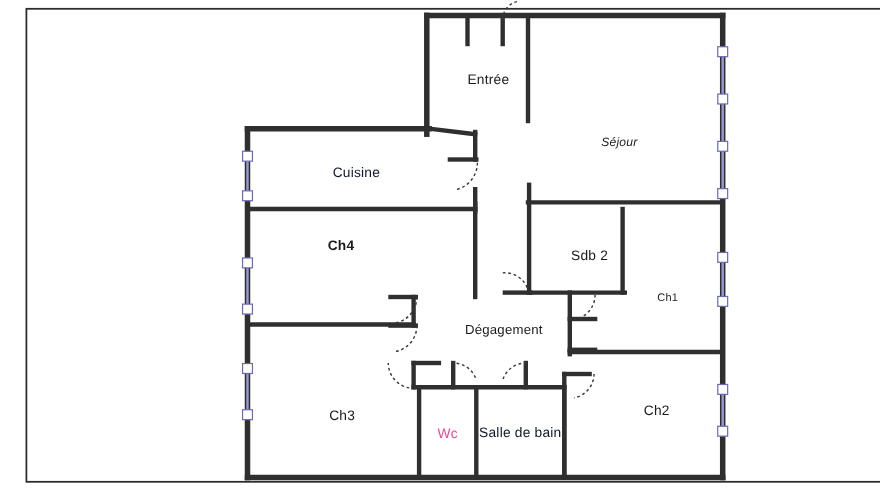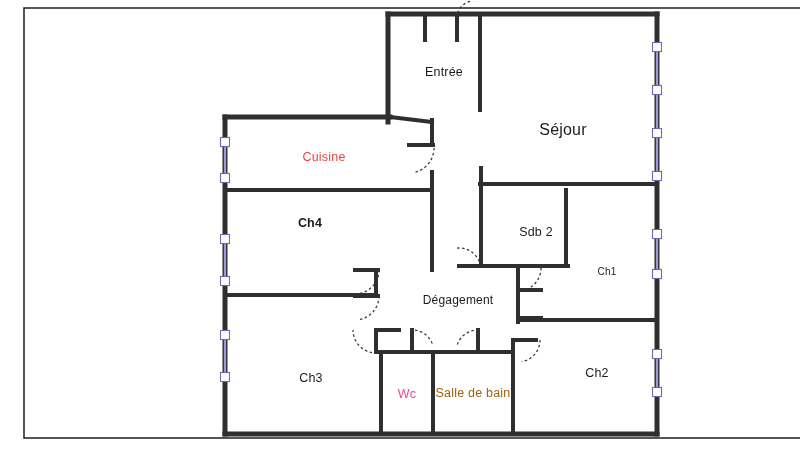--- a/index.html
+++ b/index.html
@@ -129,25 +129,25 @@
         <path d="M 394.08257365955154 330.0837166419816 A 22 22 0 0 1 416.67323765729 344.4755568468353" fill="none" stroke="#3a3a3a" stroke-width="1.3" stroke-dasharray="2.5 2.5"></path>
         <path d="M 441.32676234271 344.4755568468353 A 22 22 0 0 1 463.91742634044846 330.0837166419816" fill="none" stroke="#3a3a3a" stroke-width="1.3" stroke-dasharray="2.5 2.5"></path>
         <path d="M 441.08257365955154 248.0837166419816 A 22 22 0 0 1 464.2503681783595 264.30598100774455" fill="none" stroke="#3a3a3a" stroke-width="1.3" stroke-dasharray="2.5 2.5"></path>
         <path d="M 525 268 A 23 23 0 0 1 505.9939080863394 290.6505783192808" fill="none" stroke="#3a3a3a" stroke-width="1.3" stroke-dasharray="2.5 2.5"></path>
         <path d="M 524 340 A 22 22 0 0 1 505.8202599086725 361.6657705662686" fill="none" stroke="#3a3a3a" stroke-width="1.3" stroke-dasharray="2.5 2.5"></path>
       </g>
   </svg>
 
   <div id="labels-layer">
       <div class="room-label" style="left: 428px; top: 72px; color: rgb(27, 27, 27); font-size: 12.5px;">Entrée</div>
-      <div class="room-label" style="left: 547px; top: 130px; color: rgb(27, 27, 27); font-size: 16px;">Séjour</div>
-      <div class="room-label" style="left: 308px; top: 157px; color: #ef4444; font-size: 12.5px;">Cuisine</div>
+      <div class="room-label" style="left: 547px; top: 130px; color: rgb(27, 27, 27); font-size: 11px; font-style: italic;">Séjour</div>
+      <div class="room-label" style="left: 308px; top: 157px; color: #0f172a; font-size: 12.5px;">Cuisine</div>
       <div class="room-label" style="left: 294px; top: 223px; color: rgb(27, 27, 27); font-size: 12.5px; font-weight: bold;">Ch4</div>
       <div class="room-label" style="left: 520px; top: 232px; color: rgb(27, 27, 27); font-size: 12.5px;">Sdb 2</div>
       <div class="room-label" style="left: 591px; top: 271px; color: rgb(27, 27, 27); font-size: 10px;">Ch1</div>
       <div class="room-label" style="left: 442px; top: 300px; color: rgb(27, 27, 27); font-size: 12px;">Dégagement</div>
       <div class="room-label" style="left: 295px; top: 378px; color: rgb(27, 27, 27); font-size: 12.5px;">Ch3</div>
       <div class="room-label" style="left: 391px; top: 394px; color: #ec4899; font-size: 12.5px;">Wc</div>
-      <div class="room-label" style="left: 457px; top: 393px; color: #a16207; font-size: 12.5px;">Salle de bain</div>
+      <div class="room-label" style="left: 457px; top: 393px; color: #0f172a; font-size: 12.5px;">Salle de bain</div>
       <div class="room-label" style="left: 581px; top: 373px; color: rgb(27, 27, 27); font-size: 12.5px;">Ch2</div>
     </div>
 
 </div>
 
 </body></html>

